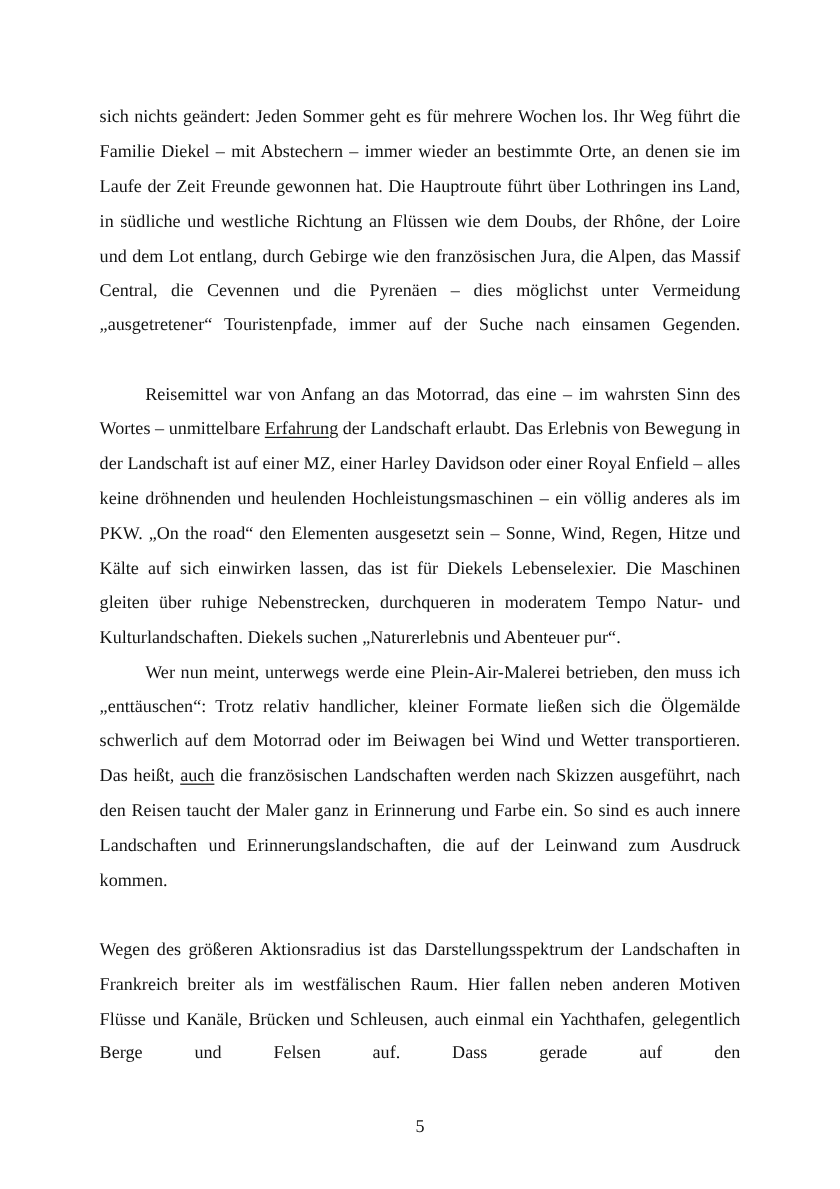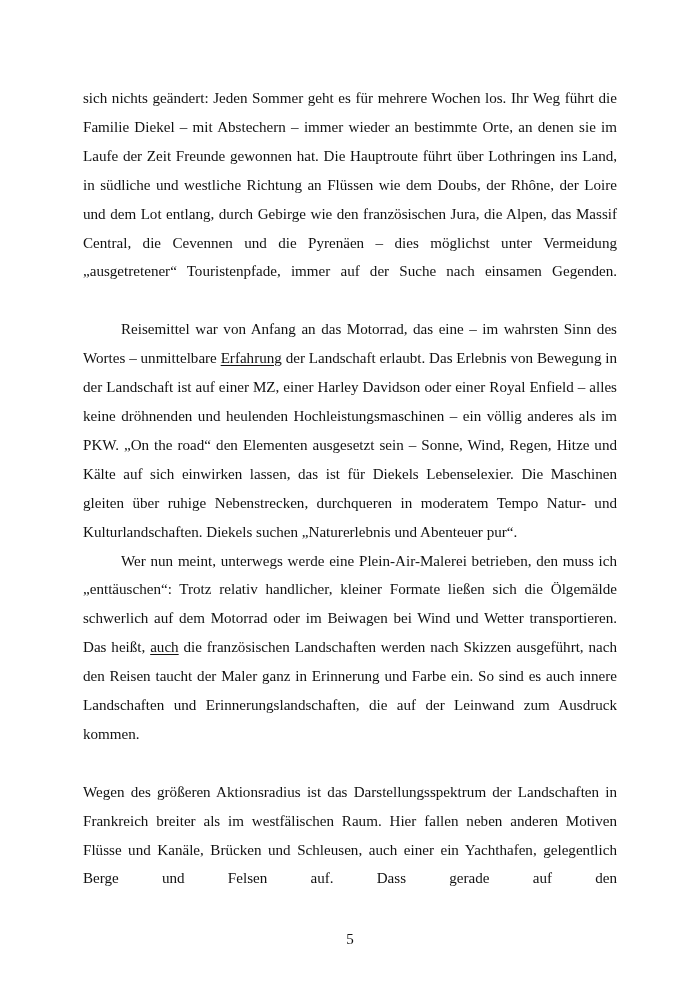--- a/index.html
+++ b/index.html
@@ -79,19 +79,19 @@
   <div class="text-column">
 
     <p class="para no-indent justify-last"><span>sich nichts geändert: Jeden Sommer geht es für mehrere Wochen los. Ihr Weg führt die Familie Diekel – mit Abstechern – immer wieder an bestimmte Orte, an denen sie im Laufe der Zeit Freunde gewonnen hat. Die Hauptroute führt über Lothringen ins Land, in südliche und westliche Richtung an Flüssen wie dem Doubs, der Rhône, der Loire und dem Lot entlang, durch Gebirge wie den französischen Jura, die Alpen, das Massif Central, die Cevennen und die Pyrenäen – dies möglichst unter Vermeidung „ausgetretener“ Touristenpfade, immer auf der Suche nach einsamen Gegenden.</span></p>
 
     <p class="para indent"><span>Reisemittel war von Anfang an das </span><b>Motorrad</b><span>, das eine – im wahrsten Sinn des Wortes – unmittelbare </span><u>Erfahrung</u><span> der Landschaft erlaubt. Das Erlebnis von Bewegung in der Landschaft ist auf einer MZ, einer Harley Davidson oder einer Royal Enfield – alles keine dröhnenden und heulenden Hochleistungsmaschinen – ein völlig anderes als im PKW. „On the road“ den Elementen ausgesetzt sein – Sonne, Wind, Regen, Hitze und Kälte auf sich einwirken lassen, das ist für Diekels Lebenselexier. Die Maschinen gleiten über ruhige Nebenstrecken, durchqueren in moderatem Tempo Natur- und Kulturlandschaften. Diekels suchen „</span><b>Natur</b><span>erlebnis und Abenteuer pur“.</span></p>
 
     <p class="para indent"><span>Wer nun meint, unterwegs werde eine Plein-Air-Malerei betrieben, den muss ich „enttäuschen“: Trotz relativ handlicher, kleiner Formate ließen sich die Ölgemälde schwerlich auf dem Motorrad oder im Beiwagen bei Wind und Wetter transportieren. Das heißt, </span><u>auch</u><span> die französischen Landschaften werden nach Skizzen ausgeführt, nach den Reisen taucht der Maler ganz in Erinnerung und Farbe ein. So sind es auch innere Landschaften und Erinnerungslandschaften, die auf der Leinwand zum Ausdruck kommen.</span></p>
 
     <div class="spacer-line"></div>
 
-    <p class="para no-indent justify-last"><span>Wegen des größeren Aktionsradius ist das Darstellungsspektrum der Landschaften in Frankreich breiter als im westfälischen Raum. Hier fallen neben anderen Motiven Flüsse und Kanäle, Brücken und Schleusen, auch einer ein Yachthafen, gelegentlich Berge und Felsen auf. Dass gerade auf den</span></p>
+    <p class="para no-indent justify-last"><span>Wegen des größeren Aktionsradius ist das Darstellungsspektrum der Landschaften in Frankreich breiter als im westfälischen Raum. Hier fallen neben anderen Motiven Flüsse und Kanäle, Brücken und Schleusen, auch einmal ein Yachthafen, gelegentlich Berge und Felsen auf. Dass gerade auf den</span></p>
 
   </div>
 
   <div class="page-number">5</div>
 
 </div>
 
 </body></html>

